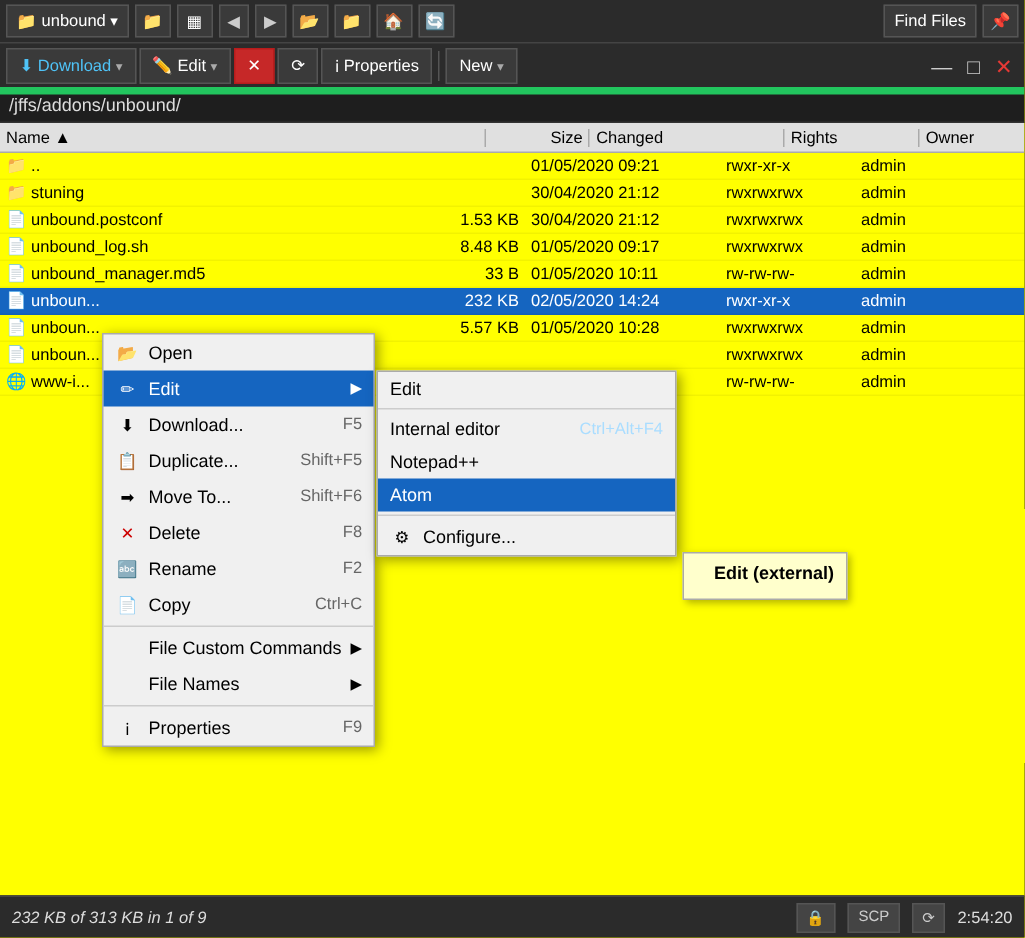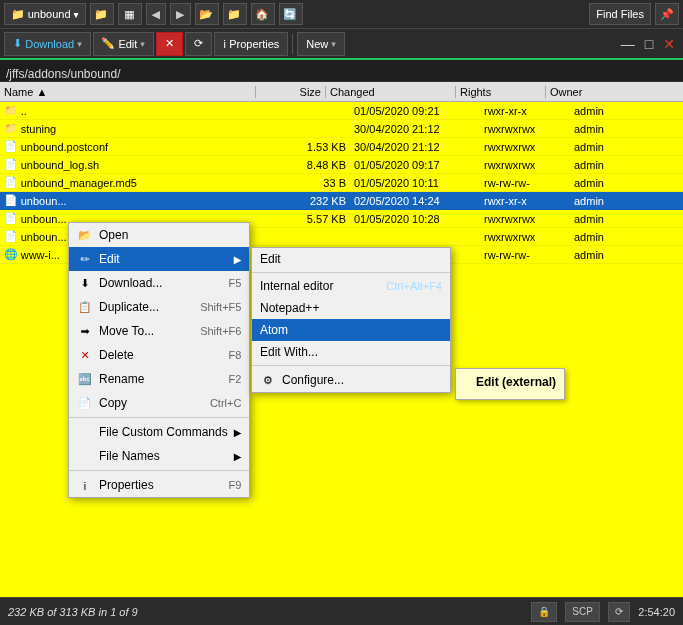--- a/index.html
+++ b/index.html
@@ -96,43 +96,43 @@
       align-items: center;
     }
     .delete-btn { color: #e53935; }
     .properties-btn { color: #fff; }
 
     
     .path-bar {
       height: 24px;
       background: #1e1e1e;
       display: flex;
-      align-items: flex-end;
+      align-items: flex-start;
       padding: 0 6px;
-      border-top: 2px solid #22c55e;
+      border-top: 5px solid #22c55e;
       border-bottom: 1px solid #333;
     }
     .path-bar span { color: #ddd; font-size: 12px; }
 
     
     .file-list {
       background: #ffff00;
       color: #000;
       height: calc(625px - 28px - 30px - 24px - 28px);
       overflow: hidden;
       position: relative;
     }
     .file-list-header {
       display: flex;
       background: #e0e0e0;
       border-bottom: 1px solid #aaa;
       height: 20px;
       align-items: center;
     }
-    .col-name { width: 256px; padding-left: 4px; font-size: 11px; color: #000; border-right: 1px solid #aaa; }
+    .col-name { width: 324px; padding-left: 4px; font-size: 11px; color: #000; border-right: 1px solid #aaa; }
     .col-size { width: 70px; padding-left: 4px; font-size: 11px; color: #000; border-right: 1px solid #aaa; text-align: right; padding-right: 4px; }
     .col-changed { width: 130px; padding-left: 4px; font-size: 11px; color: #000; border-right: 1px solid #aaa; }
     .col-rights { width: 90px; padding-left: 4px; font-size: 11px; color: #000; border-right: 1px solid #aaa; }
     .col-owner { width: 70px; padding-left: 4px; font-size: 11px; color: #000; }
 
     .file-row {
       display: flex;
       align-items: center;
       height: 18px;
       border-bottom: 1px solid rgba(0,0,0,0.05);
@@ -409,23 +409,20 @@
       <div class="context-menu-item">
         <span>Internal editor</span>
         <span class="shortcut">Ctrl+Alt+F4</span>
       </div>
       <div class="context-menu-item">
         <span>Notepad++</span>
       </div>
       <div class="context-menu-item active">
         <span>Atom</span>
       </div>
-      <div class="context-menu-item">
-        <span>Edit With...</span>
-      </div>
       <div class="context-menu-separator"></div>
       <div class="context-menu-item">
         <span class="context-menu-icon">⚙</span>
         <span>Configure...</span>
       </div>
     </div>
   </div>
   <div class="context-menu-item">
     <span class="context-menu-icon">⬇</span>
     <span>Download...</span>

